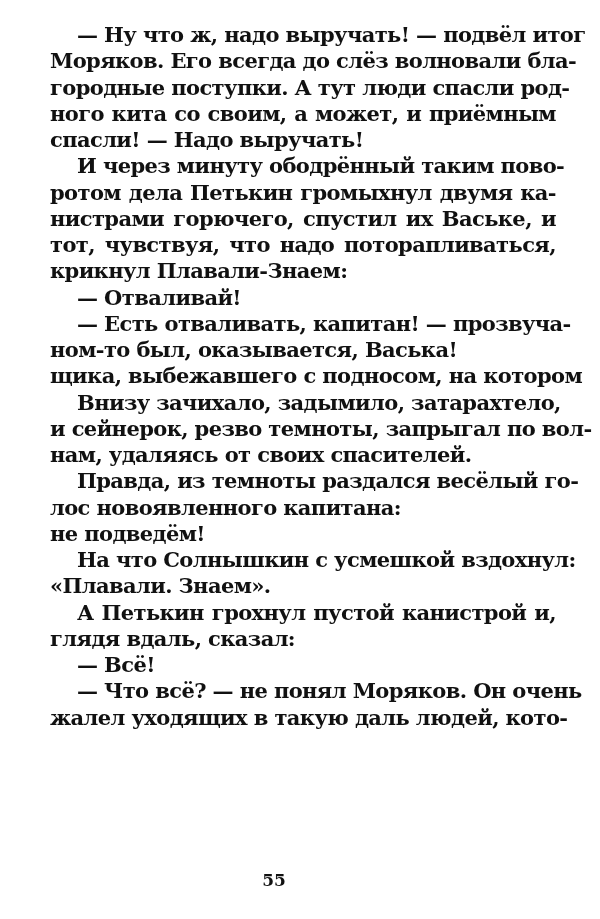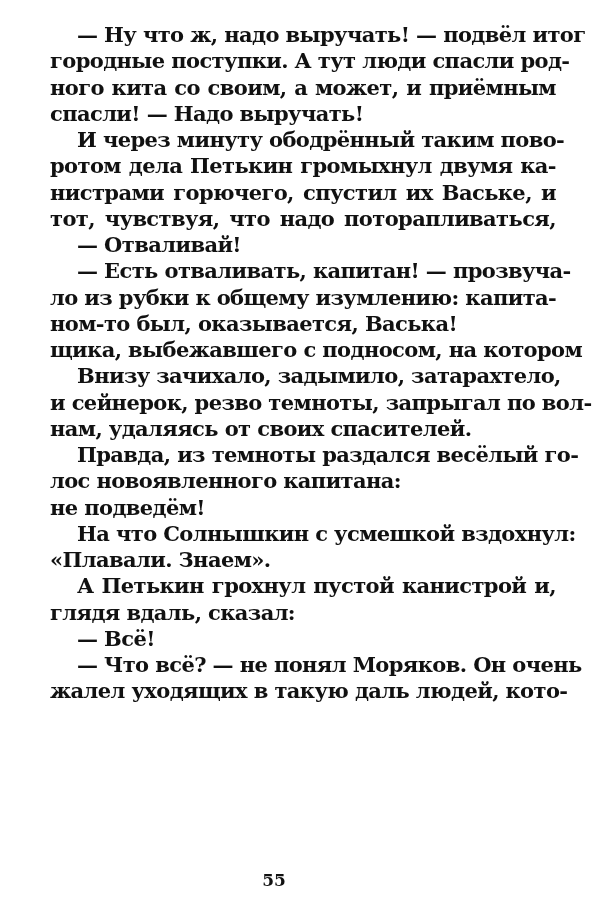--- a/index.html
+++ b/index.html
@@ -49,30 +49,31 @@
       font-size: 17px;
       font-weight: bold;
       color: #111111;
     }
   </style>
 </head>
 <body>
 
 <div class="page">
   <span class="line indent">— Ну что ж, надо выручать! — подвёл итог</span>
+  <span class="line">Моряков. Его всегда до слёз волновали бла-</span>
   <span class="line">городные поступки. А тут люди спасли род-</span>
   <span class="line">ного кита со своим, а может, и приёмным</span>
   <span class="line last">спасли! — Надо выручать!</span>
   <span class="line indent">И через минуту ободрённый таким пово-</span>
   <span class="line">ротом дела Петькин громыхнул двумя ка-</span>
   <span class="line">нистрами горючего, спустил их Ваське, и</span>
   <span class="line">тот, чувствуя, что надо поторапливаться,</span>
+  <span class="line last">крикнул Плавали-Знаем:</span>
   <span class="line indent last">— Отваливай!</span>
   <span class="line indent">— Есть отваливать, капитан! — прозвуча-</span>
-  <span class="line">ло из рубки к общему изумлению: капита-</span>
   <span class="line last">ном-то был, оказывается, Васька!</span>
   <span class="line">щика, выбежавшего с подносом, на котором</span>
   <span class="line indent">Внизу зачихало, задымило, затарахтело,</span>
   <span class="line">и сейнерок, резво темноты, запрыгал по вол-</span>
   <span class="line last">нам, удаляясь от своих спасителей.</span>
   <span class="line indent">Правда, из темноты раздался весёлый го-</span>
   <span class="line last">лос новоявленного капитана:</span>
   <span class="line last">не подведём!</span>
   <span class="line indent">На что Солнышкин с усмешкой вздохнул:</span>
   <span class="line last">«Плавали. Знаем».</span>

